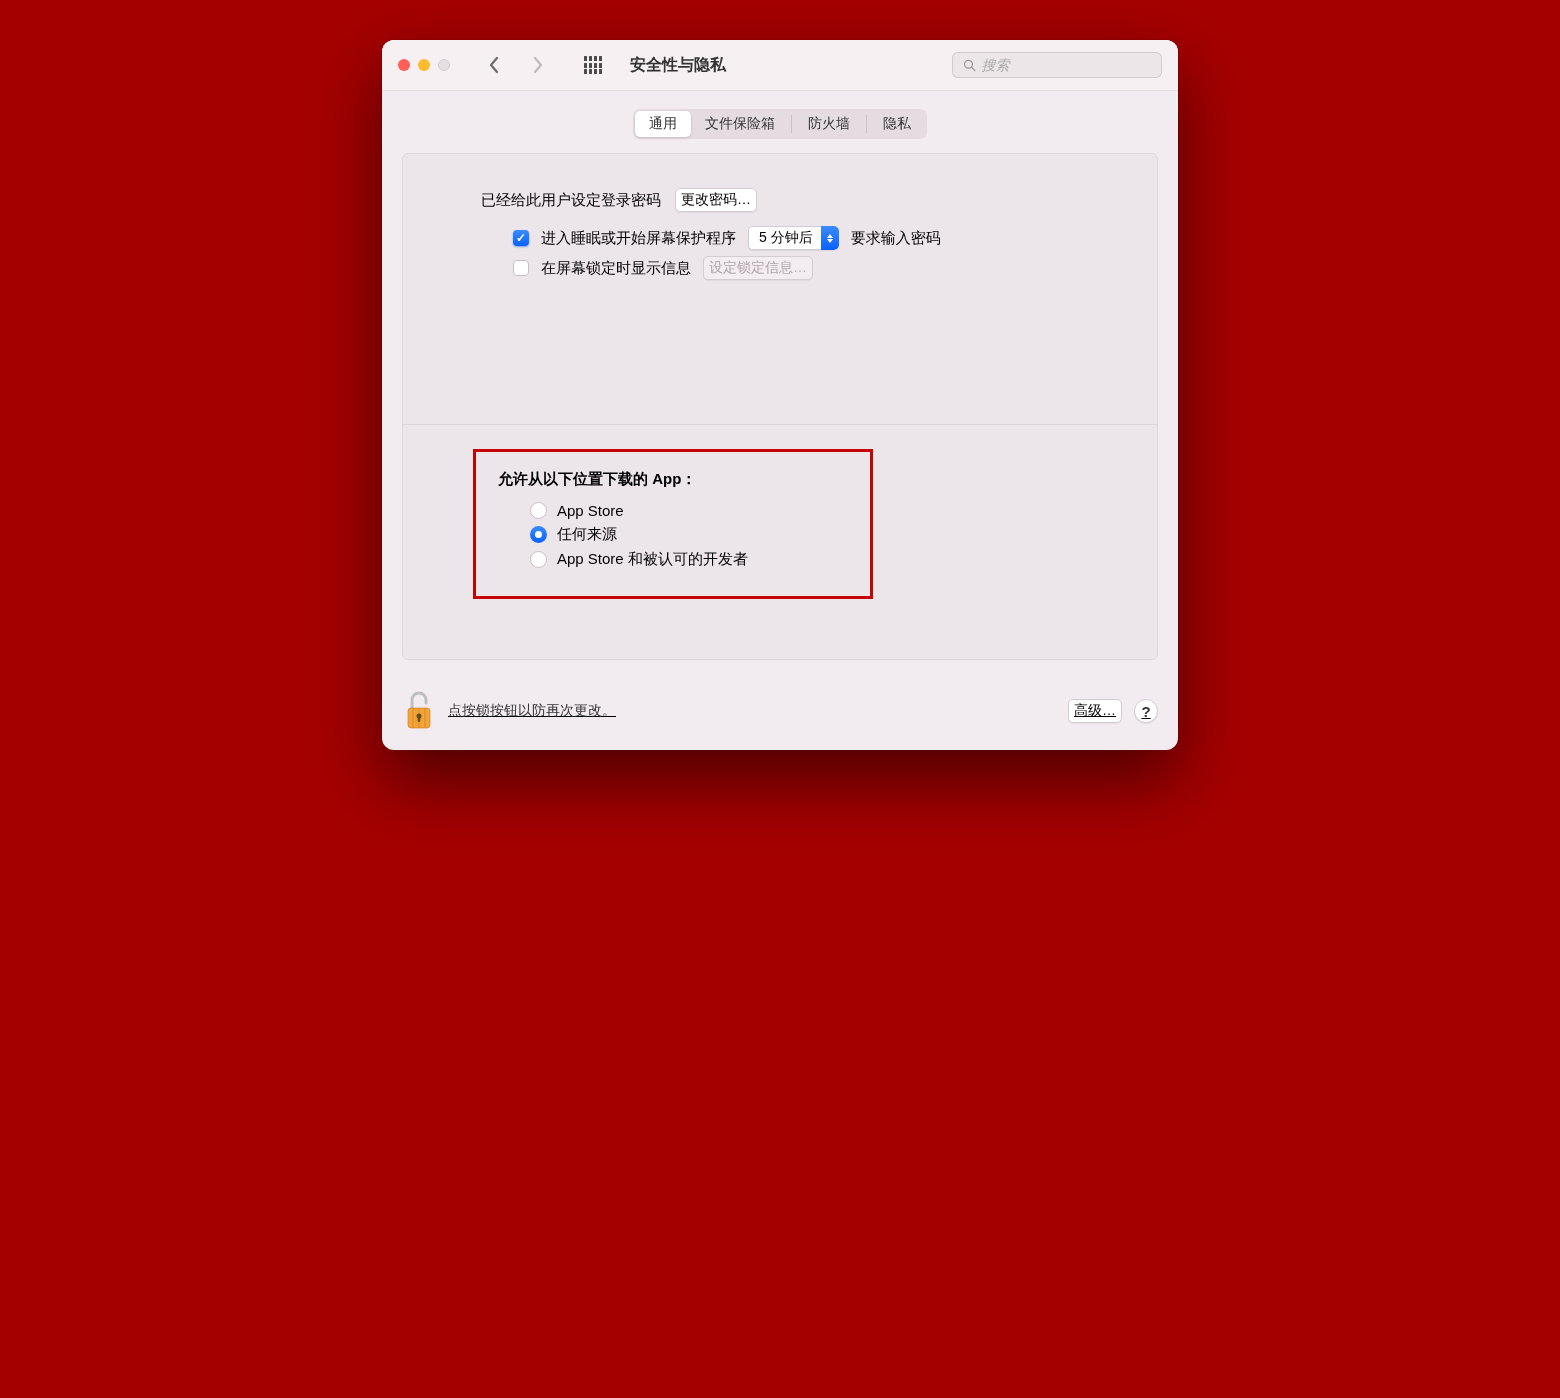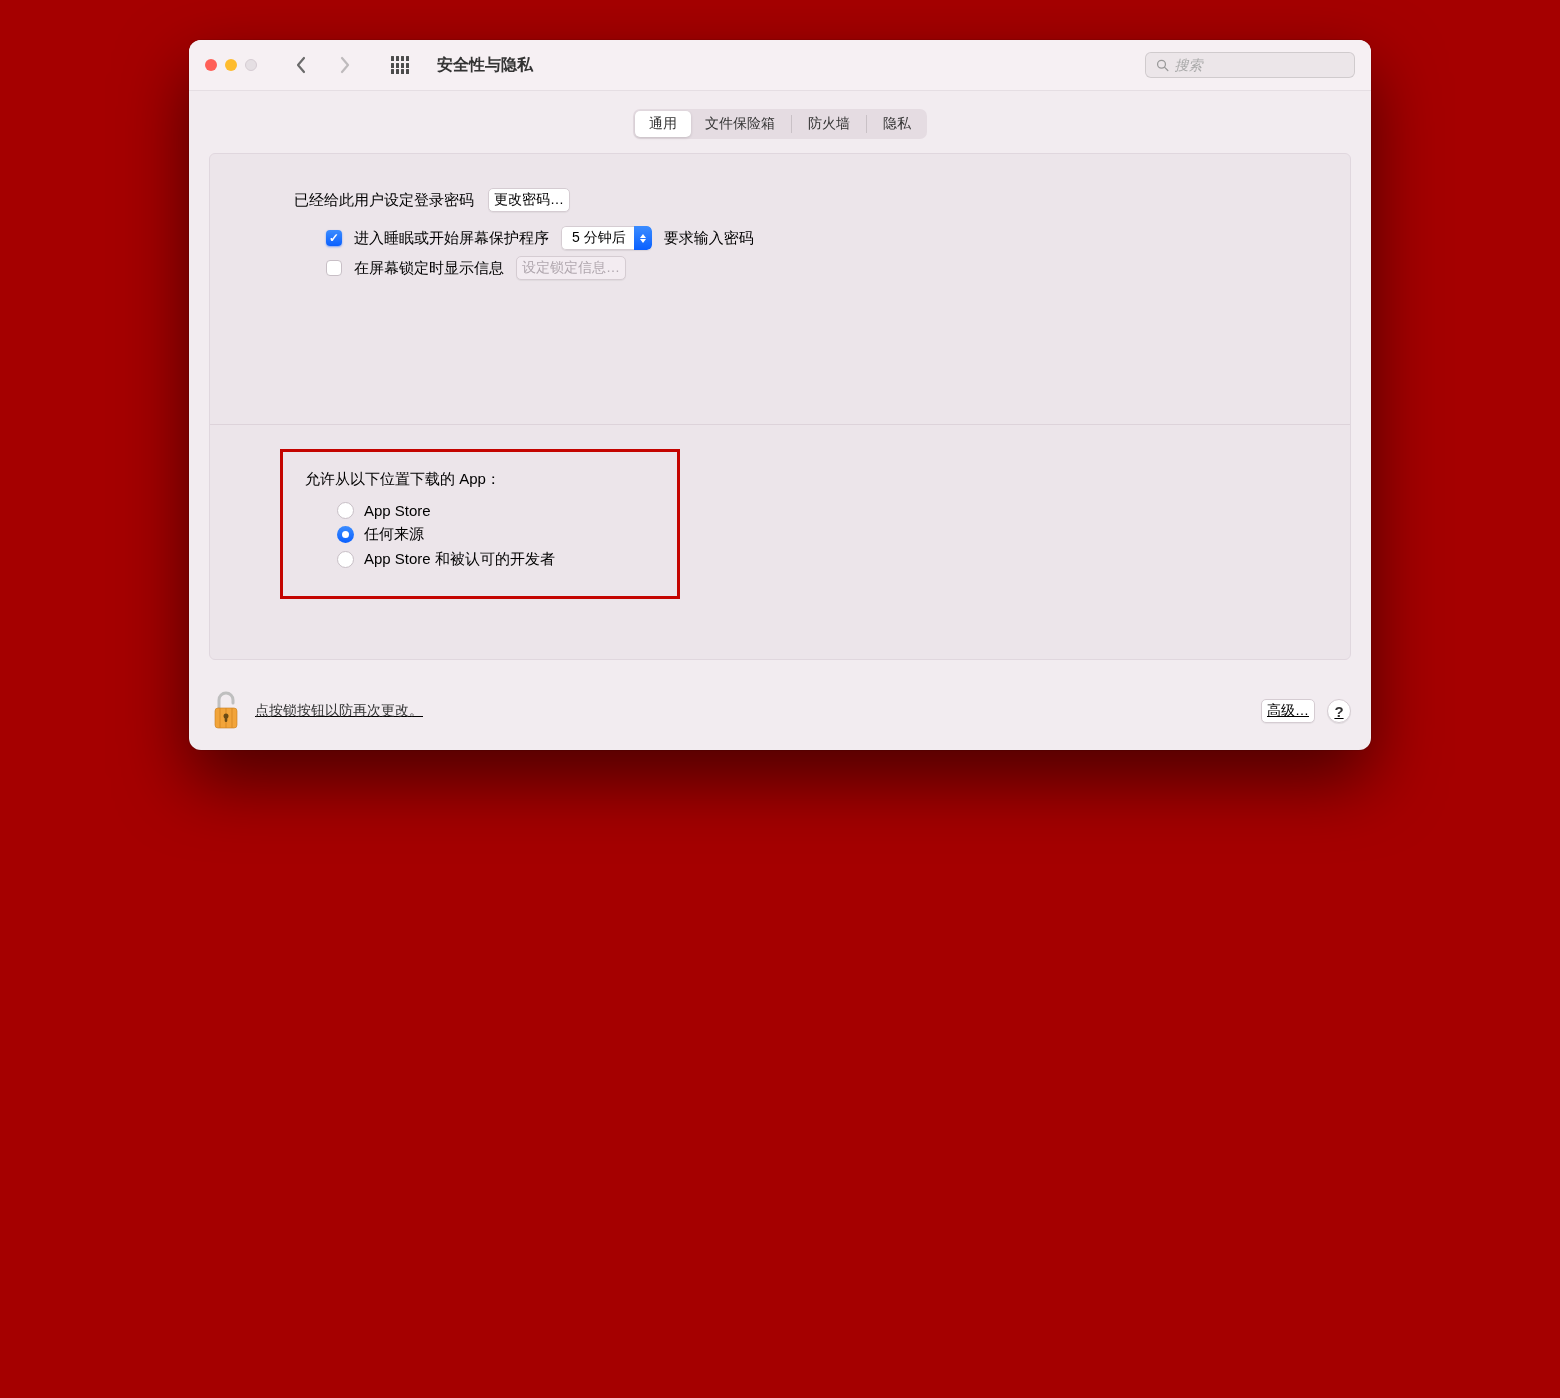--- a/index.html
+++ b/index.html
@@ -6,21 +6,21 @@
     body {
       font-family: -apple-system, "Helvetica Neue", Arial, sans-serif;
       background: #a50000;
       display: flex;
       align-items: flex-start;
       justify-content: center;
       min-height: 100vh;
       padding: 40px;
     }
     .window {
-      width: 1182px;
+      width: 796px;
       background: #f2ecf0;
       border-radius: 12px;
       box-shadow: 0 30px 70px rgba(0,0,0,0.55), 0 0 0 1px rgba(0,0,0,0.08);
       overflow: hidden;
     }
     .titlebar {
       display: flex;
       align-items: center;
       padding: 12px 16px;
       gap: 16px;
@@ -77,21 +77,21 @@
     }
     .tab-sep { width: 1px; background: rgba(0,0,0,0.12); margin: 4px 2px; }
     .content {
       margin: 0 20px 18px;
       background: #ece5ea;
       border: 1px solid #e0d7de;
       border-radius: 6px;
       padding: 0;
     }
     .section { padding: 28px 70px; }
-    .row { display: flex; align-items: center; gap: 12px; margin: 6px 14px; font-size: 15px; }
+    .row { display: flex; align-items: center; gap: 12px; margin: 6px 8px; font-size: 15px; }
     .row.first { margin-bottom: 14px; gap: 14px; }
     .row.indent { padding-left: 32px; }
     .btn {
       background: #fff;
       border: 1px solid #d5ccd2;
       border-radius: 5px;
       padding: 2px 5px;
       font-size: 14px;
       cursor: pointer;
       box-shadow: 0 1px 1px rgba(0,0,0,0.05);
@@ -146,21 +146,21 @@
     }
     .select-caret::before { border-bottom: 4px solid #fff; }
     .select-caret::after  { border-top: 4px solid #fff; }
     .divider { height: 1px; background: #ddd3da; margin: 0; }
     .section2 { padding: 24px 70px 60px; }
     .highlight-box {
       border: 3.5px solid #c40400;
       padding: 18px 22px 24px;
       width: 400px;
     }
-    .section2 h4 { font-size: 15px; font-weight: 400; margin-bottom: 10px; }
+    .section2 h4 { font-size: 15px; font-weight: 700; margin-bottom: 10px; }
     .radio-row { display: flex; align-items: center; gap: 10px; padding: 3px 0 3px 32px; font-size: 15px; cursor: pointer; }
     .radio {
       width: 17px; height: 17px; border-radius: 50%;
       background: #fff;
       border: 1px solid #c8bfc6;
       flex-shrink: 0;
       display: flex; align-items: center; justify-content: center;
     }
     .radio.selected {
       background: linear-gradient(180deg, #3b8cff, #0a60ff);

